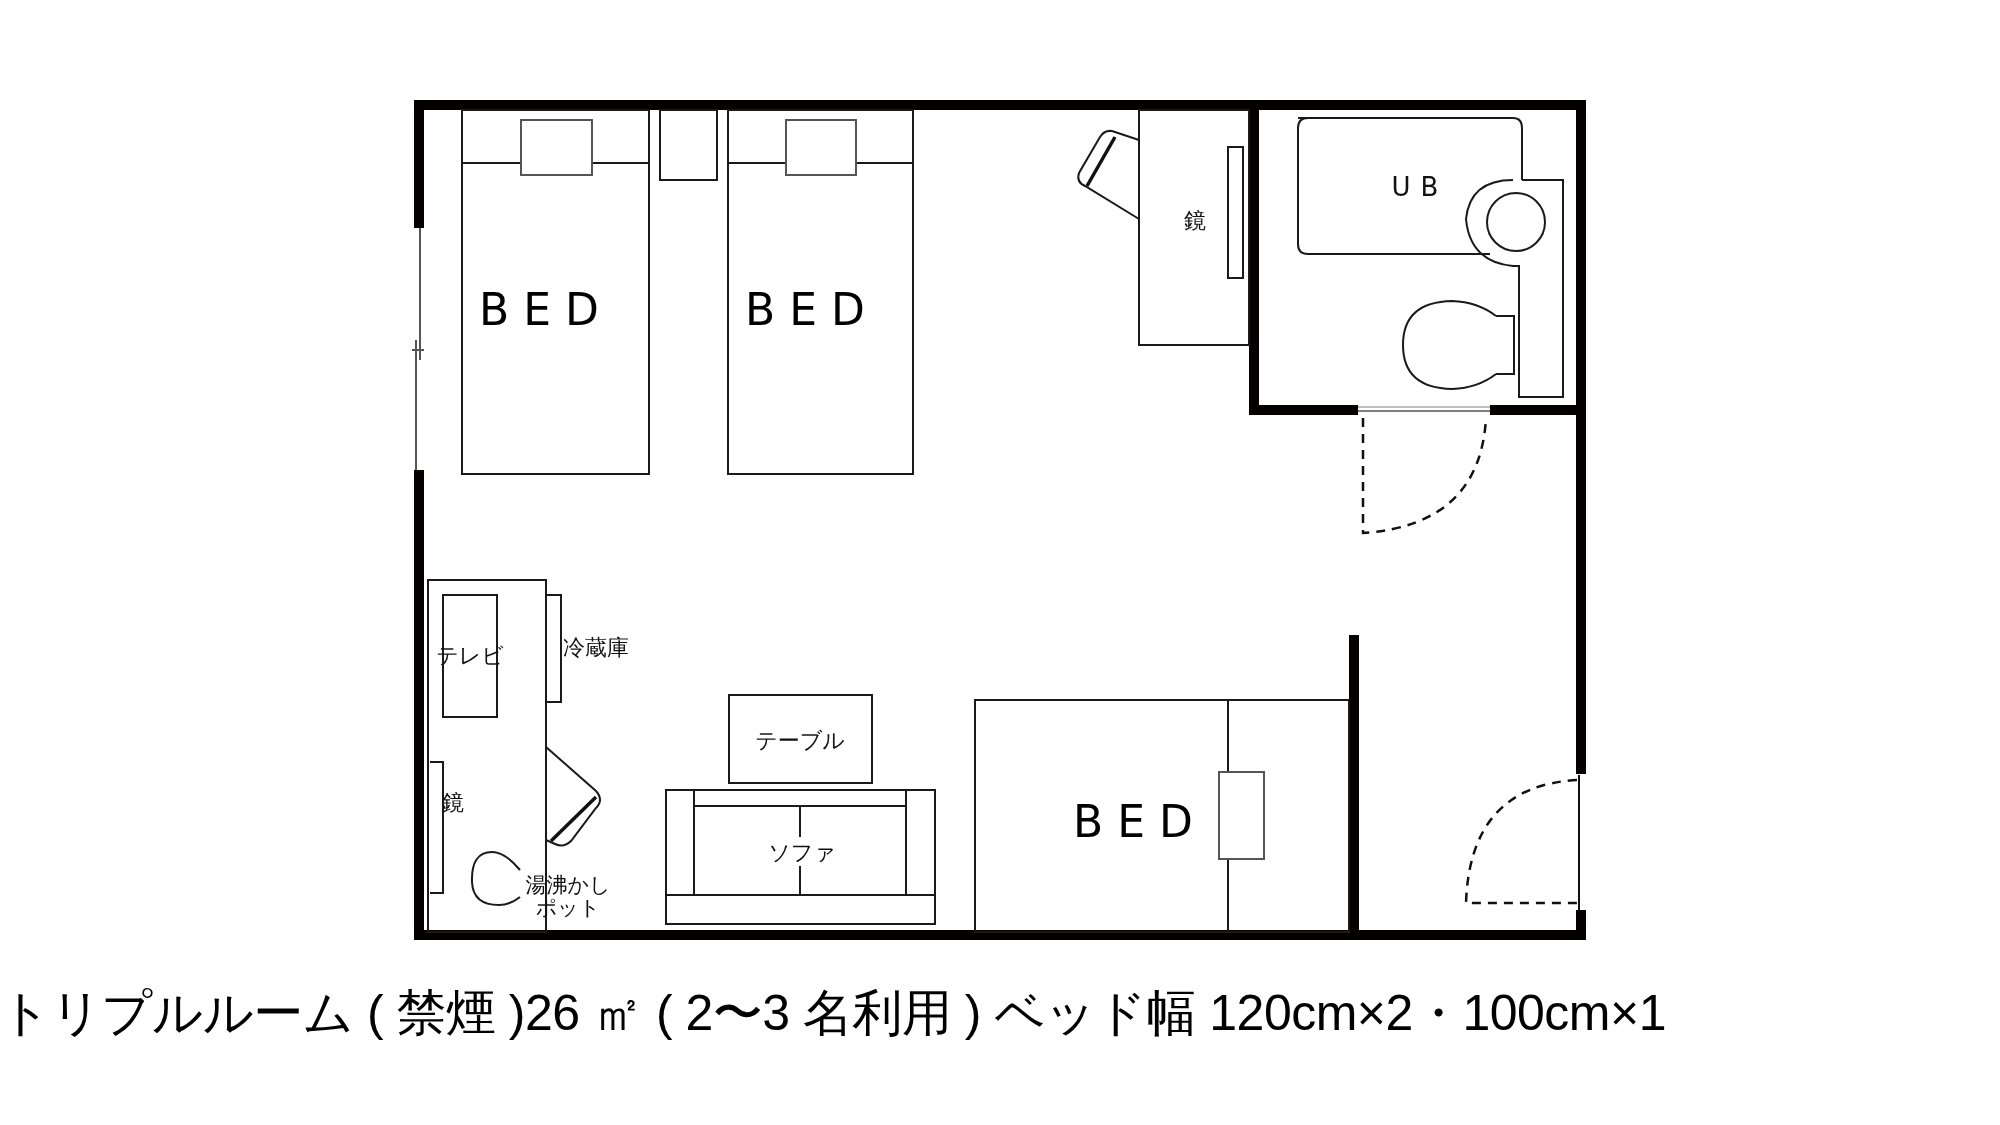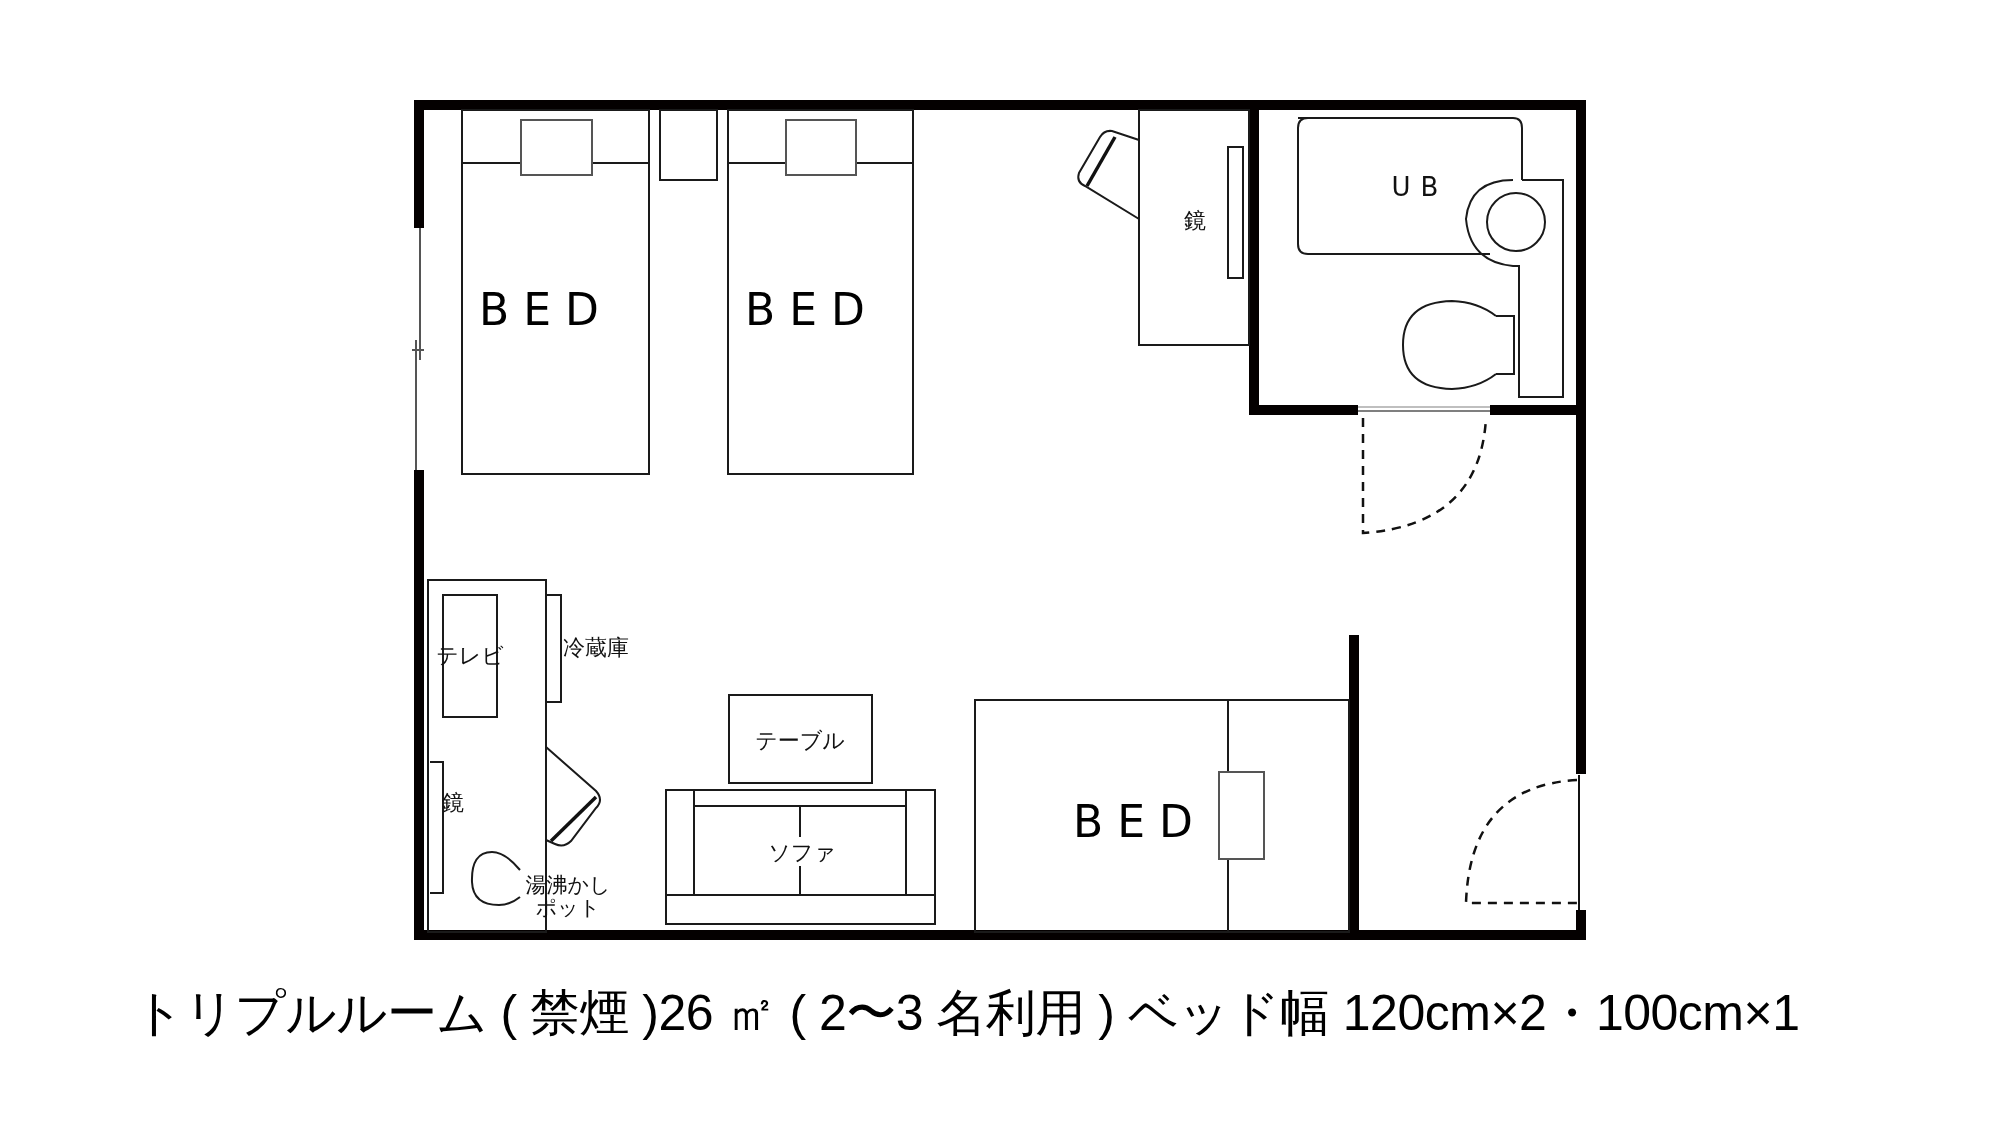--- a/index.html
+++ b/index.html
@@ -7,21 +7,21 @@
     #plan { position: absolute; left: 0; top: 0; width: 2000px; height: 1125px; }
     .wall { fill: #040000; }
     .thin { fill: none; stroke: #1a1a1a; stroke-width: 2; }
     .dash { fill: none; stroke: #111; stroke-width: 2.5; stroke-dasharray: 9 7; }
     .lbl { font-family: "DejaVu Sans", sans-serif; fill: #111; }
     .bed-lbl { font-family: "DejaVu Sans", sans-serif; font-size: 44px; letter-spacing: 14px; fill: #000; }
     .ub-lbl { font-family: "DejaVu Sans", sans-serif; font-size: 26px; letter-spacing: 10px; fill: #111; }
     .jp { font-size: 22px; }
     #caption {
       position: absolute; left: 0; width: 1933px; top: 980px;
-      text-align: center; font-family: "Liberation Sans", sans-serif;
+      font-family: "Liberation Sans", sans-serif;
       font-size: 50px; color: #000; letter-spacing: -0.5px; white-space: nowrap;
     }
   </style>
 </head>
 <body>
 
 <svg id="plan" viewBox="0 0 2000 1125" xmlns="http://www.w3.org/2000/svg">
 
   <g>
 

